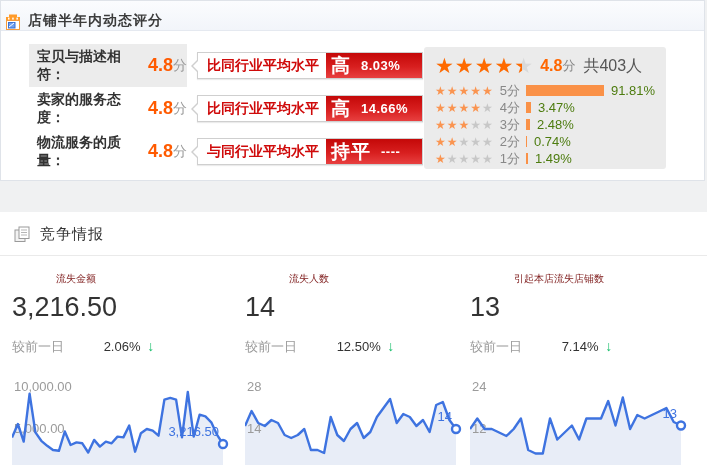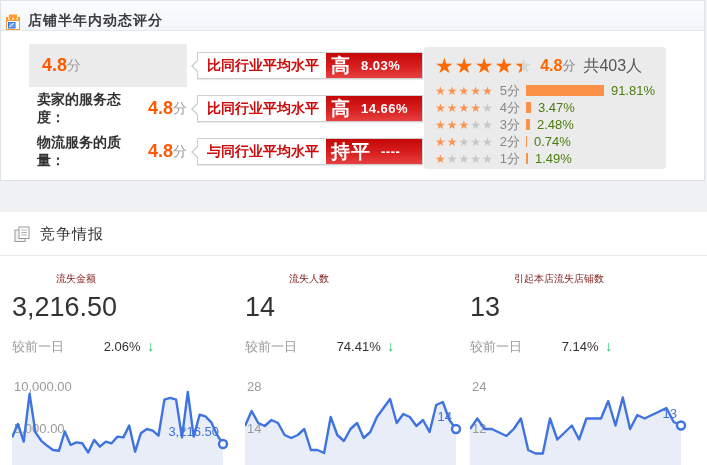--- a/index.html
+++ b/index.html
@@ -94,20 +94,21 @@
       <rect x="1.5" y="6.5" width="13" height="9" fill="#fff" stroke="#f59b3c"></rect>
       <rect x="3.5" y="8.5" width="6.5" height="5.5" fill="#6f9ff0" stroke="#3c70cf"></rect>
       <path d="M4 13 L9 9" stroke="#fff" stroke-width="1"></path>
     </svg>
     <span class="ttl">店铺半年内动态评分</span>
   </div>
 
   <div class="rows">
     <div class="rating-row hl">
       <div class="label-box">
+        <span class="r-label">宝贝与描述相符：</span>
         <span class="r-score">4.8</span>
         <span class="r-unit">分</span>
       </div>
       <div class="badge">
         <span class="badge-prefix">比同行业平均水平</span>
         <span class="badge-red">
           <span class="badge-word">高</span>
           <span class="badge-val">8.03%</span>
         </span>
       </div>
@@ -203,21 +204,21 @@
       <span class="cmp-label">较前一日</span>
       <span class="cmp-val">2.06%</span>
       <span class="arrow-down">↓</span>
     </div>
   </div>
   <div class="metric m2">
     <div class="m-label">流失人数</div>
     <div class="m-value">14</div>
     <div class="m-compare">
       <span class="cmp-label">较前一日</span>
-      <span class="cmp-val">74.41%</span>
+      <span class="cmp-val">12.50%</span>
       <span class="arrow-down">↓</span>
     </div>
   </div>
   <div class="metric m3">
     <div class="m-label">引起本店流失店铺数</div>
     <div class="m-value">13</div>
     <div class="m-compare">
       <span class="cmp-label">较前一日</span>
       <span class="cmp-val">7.14%</span>
       <span class="arrow-down">↓</span>

